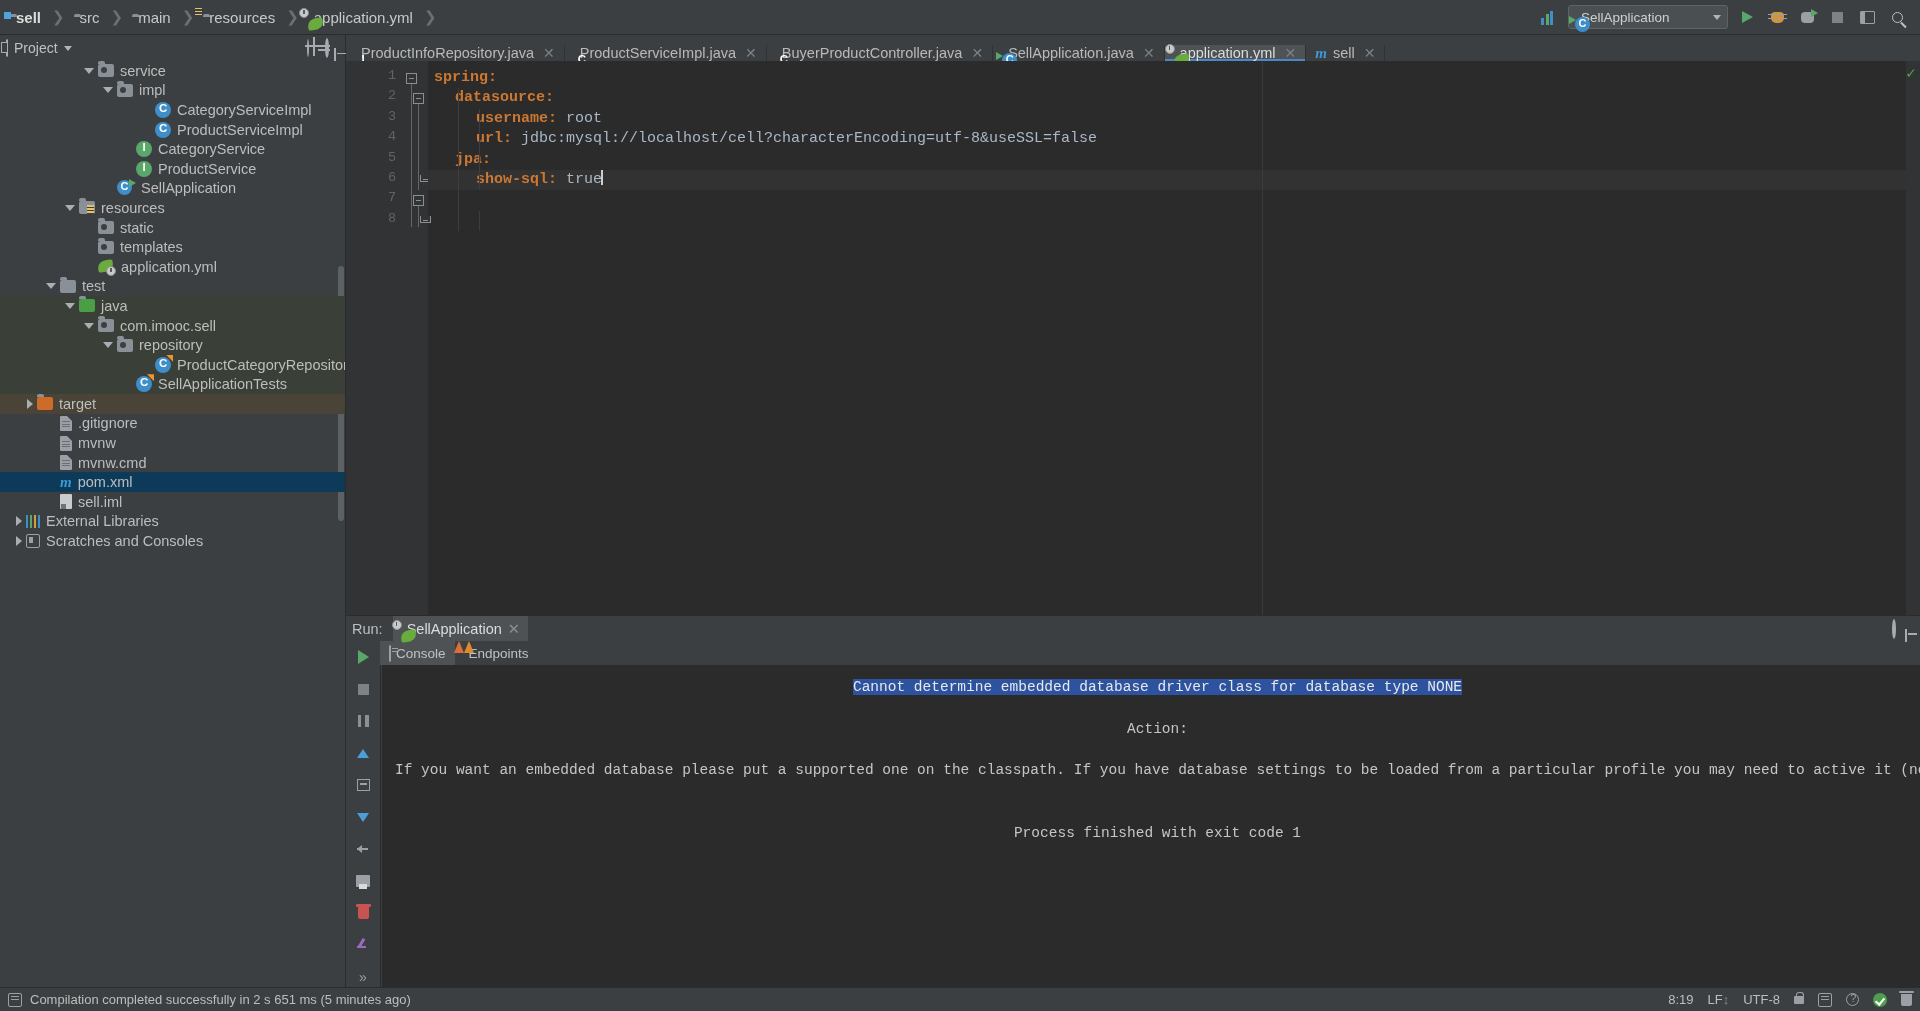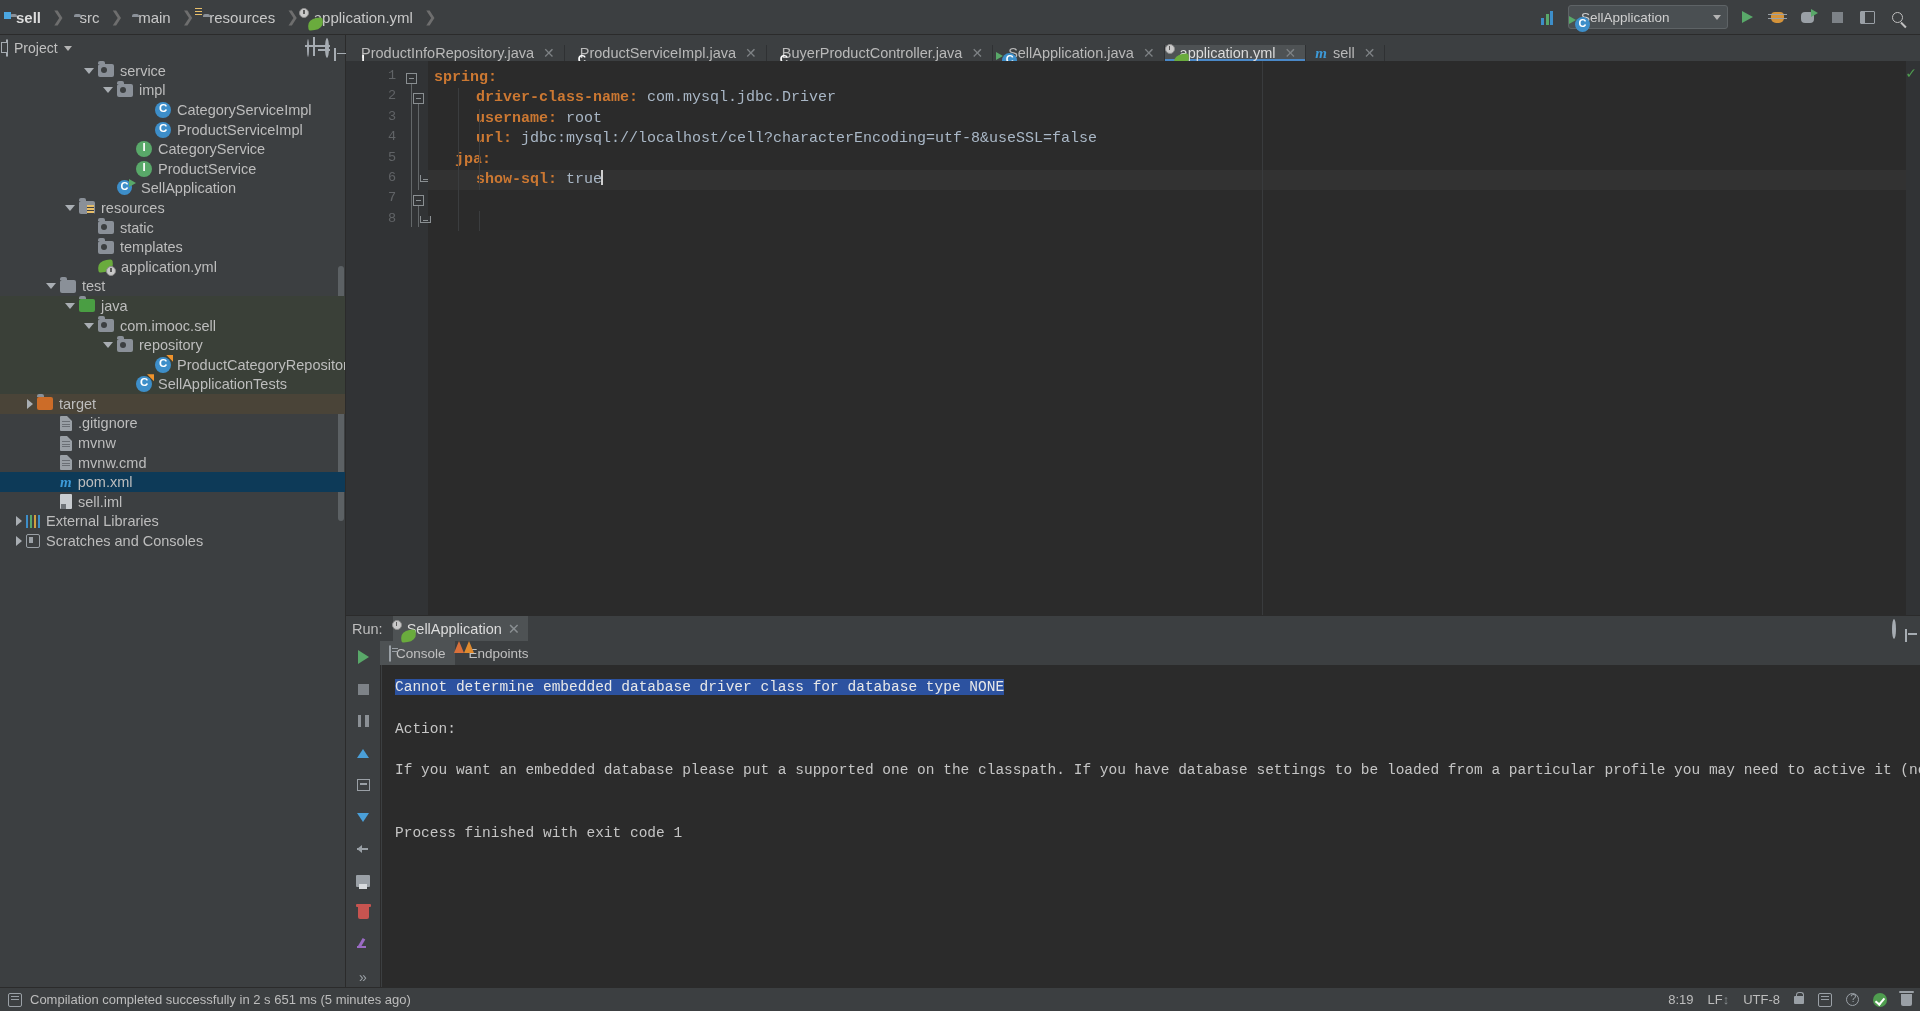--- a/index.html
+++ b/index.html
@@ -192,21 +192,21 @@
   .subtab{ display:flex;align-items:center;gap:5px;padding:0 9px;font-size:13.5px;color:#c0c0c0;cursor:pointer;}
   .subtab.active{ background:#4e5254; }
   .ic-console{ width:12px;height:13px;border:1.6px solid #9aa0a6;border-radius:2px;position:relative;}
   .ic-console:after{content:"";position:absolute;left:2px;top:2px;width:6px;height:1.4px;background:#9aa0a6;box-shadow:0 3px 0 #9aa0a6;}
   .ic-endp{ width:14px;height:13px;position:relative;}
   .ic-endp:before{content:"";position:absolute;left:0;bottom:0;width:0;height:0;border-left:5px solid transparent;border-right:5px solid transparent;border-bottom:12px solid #e08a2e;}
   .ic-endp:after{content:"";position:absolute;right:0;bottom:0;width:0;height:0;border-left:5px solid transparent;border-right:5px solid transparent;border-bottom:12px solid #d9703a;}
 
   .console{ flex:1 1 auto; background:#2b2b2b; position:relative; overflow:hidden; padding:12px 0 0 14px;
             font:14.5px "Liberation Mono", monospace; color:#c5c5c5; border-left:1px solid #2b2b2b;}
-  .cline{ height:20.8px; line-height:20.8px; white-space:pre;}
+  .cline{ height:20.8px; line-height:20.8px; white-space:pre;text-align:center;}
   .hl{ background:#2c52a0; color:#e8e8e8;}
 
   
   .status{ flex:0 0 24px; height:24px; background:#3c3f41; display:flex; align-items:center; padding:0 8px; font-size:13px; color:#bdbdbd; border-top:1px solid #2b2b2b;}
   .status .sico{ width:14px;height:14px;border:1.6px solid #9aa0a6;border-radius:2px;margin-right:8px;position:relative;}
   .status .sico:after{content:"";position:absolute;left:2px;top:2px;right:2px;height:1.4px;background:#9aa0a6;box-shadow:0 3px 0 #9aa0a6;}
   .status .right{ margin-left:auto; display:flex; align-items:center; gap:14px;}
   .lock{ width:10px;height:8px;background:#9aa0a6;border-radius:1px;position:relative;}
   .lock:before{content:"";position:absolute;left:2px;top:-4px;width:6px;height:5px;border:1.5px solid #9aa0a6;border-bottom:none;border-radius:3px 3px 0 0;}
   .smallcirc{ width:13px;height:13px;border-radius:50%;border:1.5px solid #9aa0a6;position:relative;}
@@ -468,21 +468,21 @@
             </span>
             <span class="txt">pom.xml</span>
           </div>
           <div class="trow" style="padding-left: 46px;">
             <span class="arrow " style="width: 10px; height: 1px;"></span>
             <span class="ico ic">
               <span class="ic-iml"></span>
             </span>
             <span class="txt">sell.iml</span>
           </div>
-          <div class="trow" style="padding-left: 16px;">
+          <div class="trow" style="padding-left: 8px; margin-left: 8px;">
             <span class="arrow right"></span>
             <span class="ico ic">
               <span class="ic-lib">
                 <i></i>
                 <i></i>
                 <i></i>
                 <i></i>
               </span>
             </span>
             <span class="txt">External Libraries</span>
@@ -551,21 +551,21 @@
             <div class="fold end" style="top: 114px; left: 18px;"></div>
             <div class="fold" style="top: 134.4px; left: 11px;"></div>
             <div class="fold end" style="top: 154.8px; left: 18px;"></div>
             <div class="foldline" style="left: 9px; top: 23px; height: 142.8px;"></div>
             <div class="foldline" style="left: 16px; top: 43.4px; height: 85.6px;"></div>
             <div class="foldline" style="left: 16px; top: 145.4px; height: 20.4px;"></div>
           </div>
         <div class="code" id="code">
           <div class="edge" style="left:834px;"></div>
         <div class="cl" style="padding-left: 6px;"><span class="k">spring:</span><span class="v"></span></div>
-            <div class="cl" style="padding-left: 48px;"><span class="k">driver-class-name:</span><span class="v"> com.mysql.jdbc.Driver</span></div>
+            <div class="cl" style="padding-left: 27px;"><span class="k">datasource:</span><span class="v"></span></div>
             <div class="cl" style="padding-left: 48px;"><span class="k">username:</span><span class="v"> root</span></div>
             <div class="cl" style="padding-left: 48px;"><span class="k">url:</span><span class="v"> jdbc:mysql://localhost/cell?characterEncoding=utf-8&amp;useSSL=false</span></div>
             <div class="cl" style="padding-left: 27px;"><span class="k">jpa:</span><span class="v"></span></div>
             <div class="cl cur" style="padding-left: 48px;"><span class="k">show-sql:</span><span class="v"> true</span><span class="caretbar"></span></div>
             <div style="position: absolute; width: 1px; background: rgb(59, 61, 63); left: 30px; top: 27.4px; height: 142.8px;"></div>
             <div style="position: absolute; width: 1px; background: rgb(59, 61, 63); left: 51px; top: 47.8px; height: 81.6px;"></div>
             <div style="position: absolute; width: 1px; background: rgb(59, 61, 63); left: 51px; top: 149.8px; height: 20.4px;"></div>
           </div>
         <div class="editmark">
           <span class="chk">✓</span>

